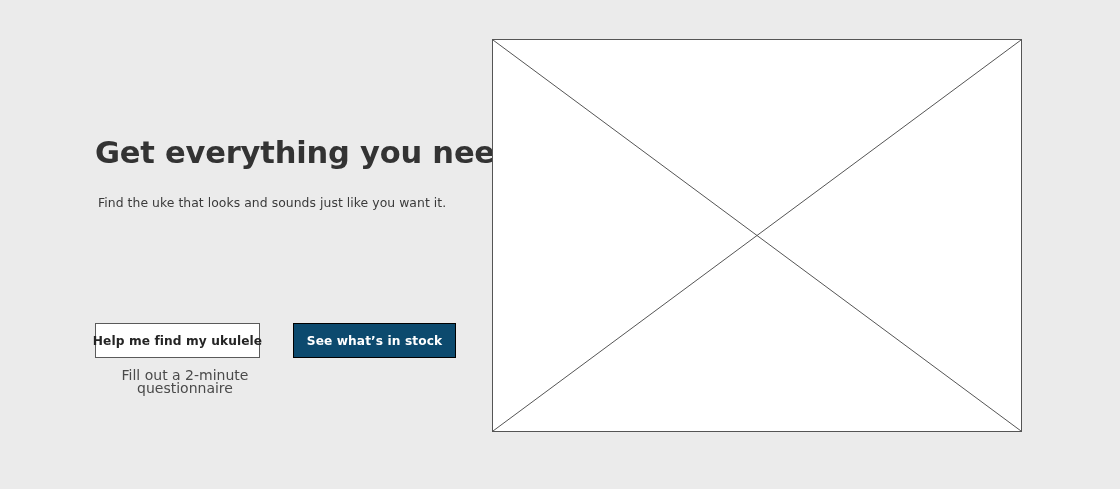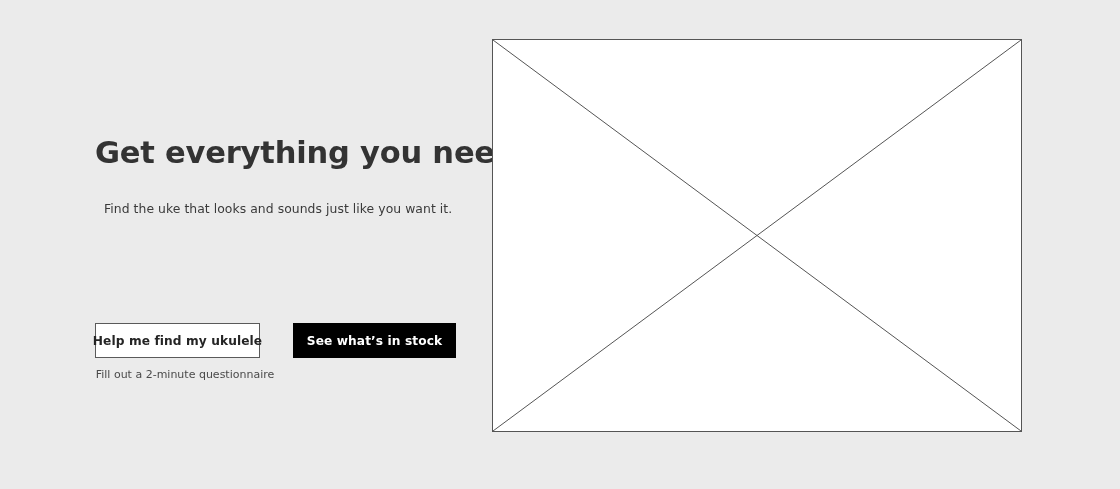--- a/index.html
+++ b/index.html
@@ -39,21 +39,21 @@
     font-weight: 600;
     letter-spacing: -0.2px;
     color: #333333;
     white-space: nowrap;
   }
   #headline .hl-line {
     display: block;
   }
 
   #subhead {
-    margin: 9px;
+    margin: 3px;
     padding-top: 17px;
     font-family: "DejaVu Sans", sans-serif;
     font-size: 12.4px;
     line-height: 18px;
     font-weight: 500;
     color: #3a3a3a;
     letter-spacing: 0.05px;
     white-space: nowrap;
   }
 
@@ -90,32 +90,32 @@
 
   .btn-secondary {
     width: 165px;
     background: #ffffff;
     border: 1px solid #5a5a5a;
     color: #242424;
   }
 
   .btn-primary {
     width: 163px;
-    background: #000000;
+    background: #0c4a6e;
     border: 1px solid #000000;
     color: #ffffff;
   }
 
   #cta-note {
     margin: 0;
     padding-top: 11px;
     width: 180px;
     text-align: center;
     font-family: "DejaVu Sans", sans-serif;
-    font-size: 11px;
+    font-size: 14px;
     line-height: 12.5px;
     font-weight: 500;
     color: #4a4a4a;
   }
   #cta-note .note-line {
     display: block;
   }
 
   
   #media-placeholder {

